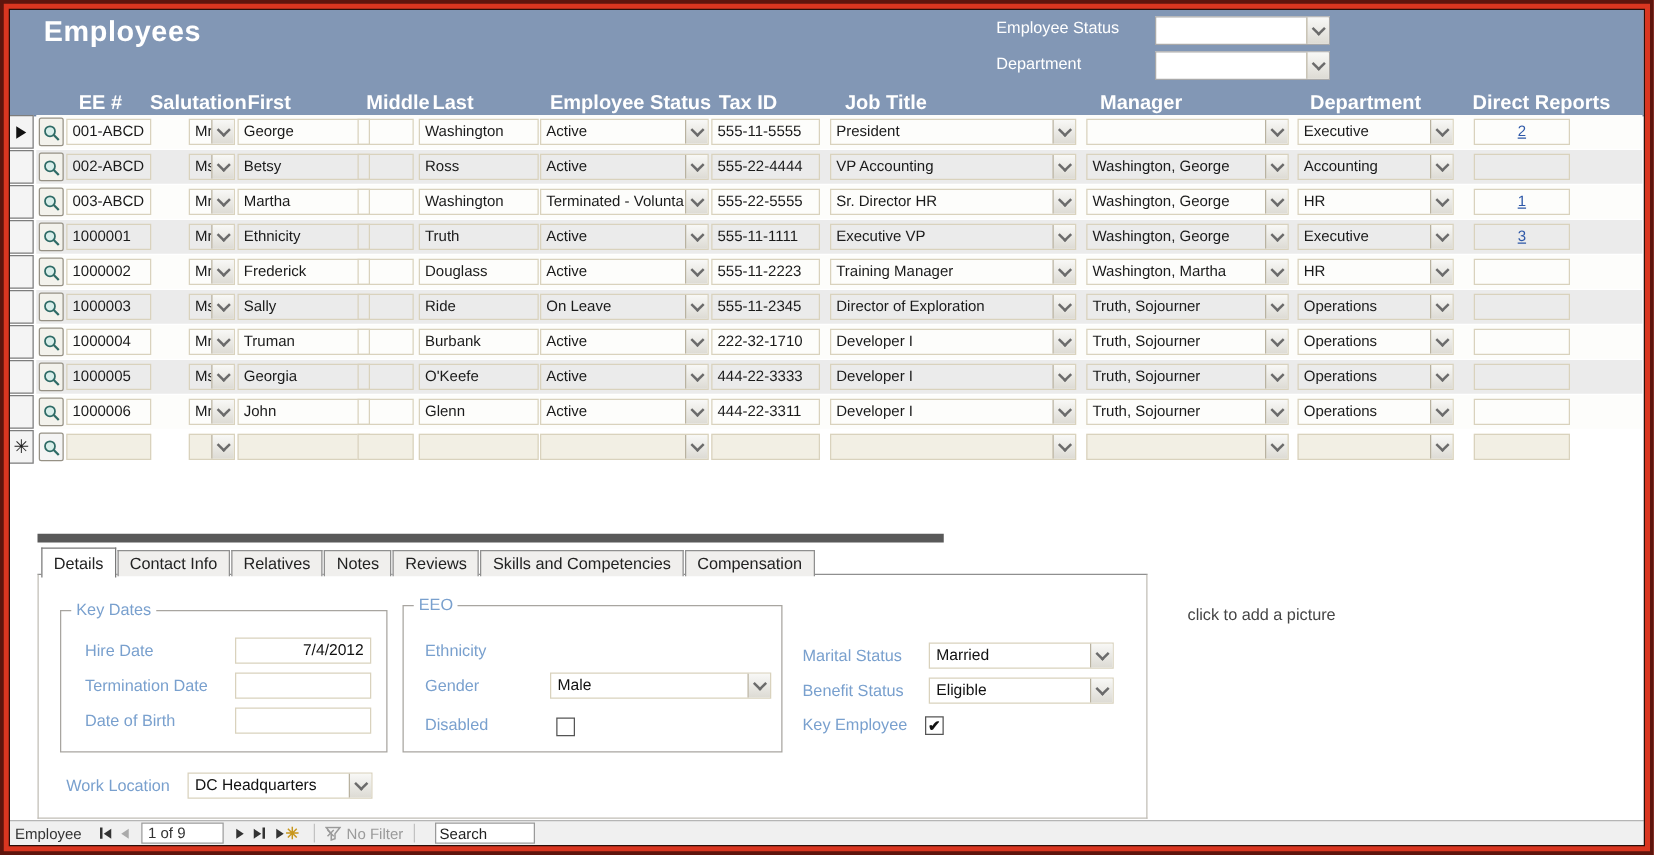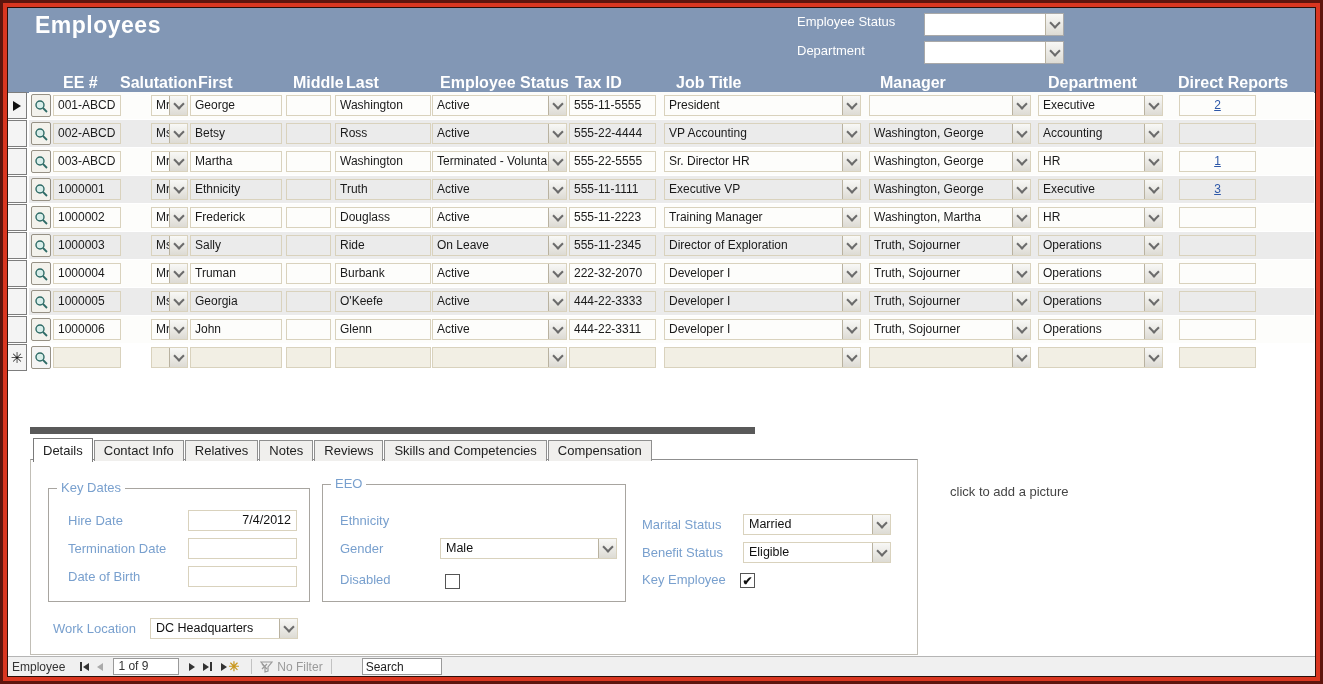--- a/index.html
+++ b/index.html
@@ -35,21 +35,21 @@
          display:flex;align-items:center;justify-content:center;padding:0;}
   .c-sel .tri{display:none;width:0;height:0;border-top:5px solid transparent;border-bottom:5px solid transparent;
               border-left:8px solid #111;}
   .c-sel.current .tri{display:block;}
   .c-sel .star{display:none;font-size:15px;color:#222;}
   .c-sel.newsel .star{display:block;}
   .c-mag{left:31px;top:2px;width:20px;height:23px;border:1px solid #969185;background:#f3f2ec;
          border-radius:2px;display:flex;align-items:center;justify-content:center;padding:0;}
   .c-ee{left:53px;width:68px;}
   .c-sal{left:151px;width:37px;}
-  .c-first{left:190px;width:92px;}
+  .c-first{left:190px;width:106px;}
   .c-mid{left:286px;width:45px;}
   .c-last{left:335px;width:96px;}
   .c-status{left:432px;width:135px;}
   .c-tax{left:569px;width:87px;}
   .c-job{left:664px;width:197px;}
   .c-mgr{left:869px;width:162px;}
   .c-dept{left:1038px;width:125px;}
   .c-reports{left:1179px;width:77px;text-align:center;}
   .c-reports .lnk{display:none;color:#2e58a8;text-decoration:underline;cursor:pointer;}
   .c-reports.has-link .lnk{display:inline;}
@@ -82,21 +82,21 @@
   .tri-l{width:0;height:0;border-top:4px solid transparent;border-bottom:4px solid transparent;border-right:6px solid #333;}
   .tri-r{width:0;height:0;border-top:4px solid transparent;border-bottom:4px solid transparent;border-left:6px solid #333;}
   .tri-l.dim{border-right-color:#aaa;}
   .vbar{width:2px;height:9px;background:#333;margin:0 1px;}
   .recbox{width:56px;height:15px;background:#fff;border:1px solid #9a9a9a;text-align:left;
           padding:0 4px;line-height:15px;margin:12px 6px;}
   .star-new{color:#c8971e;font-weight:bold;margin-left:1px;font-size:13px;}
   .sep{width:1px;height:15px;background:#c2c2c2;margin:0 8px;}
   .nofilter{display:flex;align-items:center;color:#9a9a9a;gap:4px;}
   .searchbox{width:72px;height:15px;border:1px solid #9a9a9a;background:#fff;font-size:12px;
-             font-family:"Liberation Sans",sans-serif;padding:0 3px;margin-left:22px;color:#222;}
+             font-family:"Liberation Sans",sans-serif;padding:0 3px;margin-left:8px;color:#222;}
 </style>
 </head>
 <body>
 
 <div class="stage">
 
   <div class="header">
     <div class="title">Employees</div>
 
     <div class="flabel" style="left:789px;top:6px;">Employee Status</div>
@@ -426,21 +426,21 @@
         </div>
       <div class="cell c-first">Truman</div>
       <div class="cell c-mid"></div>
       <div class="cell c-last">Burbank</div>
       <div class="cell c-status combo">
           <span class="txt">Active</span>
           <span class="arrow">
             <span class="chev"></span>
           </span>
         </div>
-      <div class="cell c-tax">222-32-2070</div>
+      <div class="cell c-tax">222-32-1710</div>
       <div class="cell c-job combo">
           <span class="txt">Developer I</span>
           <span class="arrow">
             <span class="chev"></span>
           </span>
         </div>
       <div class="cell c-mgr combo">
           <span class="txt">Truth, Sojourner</span>
           <span class="arrow">
             <span class="chev"></span>

